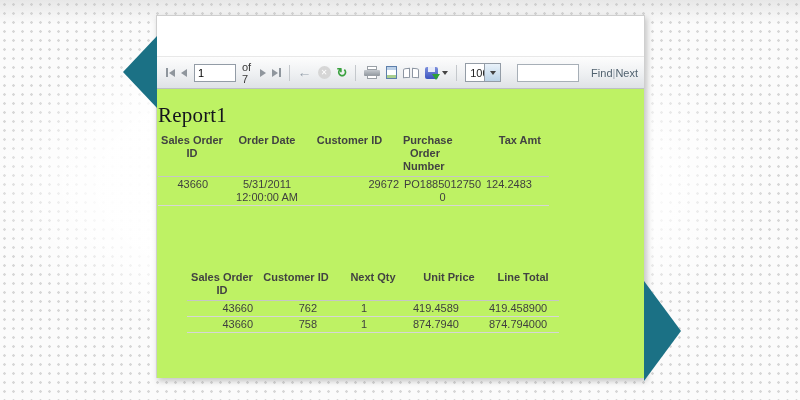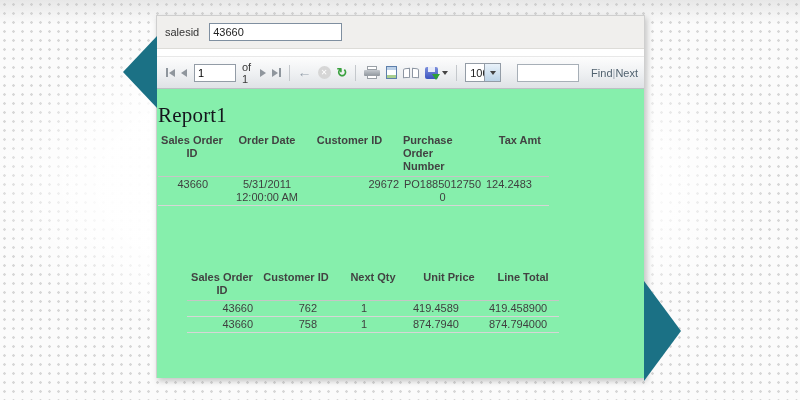--- a/index.html
+++ b/index.html
@@ -92,36 +92,36 @@
   }
   .zoom-select .dd .caret{ margin:0; }
   .find-input{
     width:62px; height:18px; border:1px solid #a7afb7; background:#fff; margin-left:16px;
     font-family:"Liberation Sans", sans-serif; font-size:11px; padding:0 3px;
   }
   .find-links{ display:flex; align-items:center; margin-left:12px; color:#51626f; }
   .find-link{ cursor:default; }
   .link-sep{ color:#9aa4ae; }
   
-  .report-area{ position:absolute; left:0; top:73px; width:100%; height:289px; background:#86efac; overflow:hidden; }
+  .report-area{ position:absolute; left:0; top:73px; width:100%; height:289px; background:#bef264; overflow:hidden; }
   .report-title{ position:absolute; font-family:"Liberation Serif", serif; font-size:21px; color:#14141c; letter-spacing:.2px; }
   #r1-title{ left:1px; top:14px; }
   #r2-title{ left:29px; top:148px; }
   table.rpt{ position:absolute; border-collapse:collapse; table-layout:fixed; font-size:11px; color:#3f3f3f; }
   table.rpt th{ font-weight:bold; vertical-align:top; padding:1px 2px; line-height:13px; color:#424242; }
   table.rpt td{ vertical-align:top; padding:1px 2px; line-height:13px; }
   #r1-table{ left:1px; top:44px; width:391px; }
   #r2-table{ left:30px; top:181px; width:372px; }
   tr.hdr{ border-bottom:1px solid #c6c6c6; }
   tr.datarow{ border-bottom:1px solid #d6d6d6; }
   
   #r1-table th.c0{ text-align:center; }
   #r1-table th.c1{ text-align:center; }
   #r1-table th.c2{ text-align:center; padding-right:12px; }
-  #r1-table th.c3{ text-align:left; padding-right:44px; }
+  #r1-table th.c3{ text-align:right; padding-right:44px; }
   #r1-table th.c4{ text-align:right; padding-right:8px; }
   #r1-table td.c0{ text-align:right; padding-right:18px; }
   #r1-table td.c1{ text-align:center; }
   #r1-table td.c2{ text-align:right; padding-right:2px;margin-top:32px; }
   #r1-table td.c3{ text-align:center; overflow-wrap:anywhere; }
   #r1-table td.c4{ padding-right:0; }
   
   #r2-table th{ text-align:center; }
   #r2-table td{ text-align:right; }
   #r2-table td.c0{ padding-right:4px; }
@@ -132,35 +132,31 @@
   tr.hdr th{ padding-bottom:3px; }
 </style>
 </head>
 <body>
 
 <div class="accent-tri tri-left"></div>
 <div class="accent-tri tri-right"></div>
 
 <div class="panel">
 
-  <div class="param-bar">
-    <span class="param-label">salesid</span>
-    <input class="param-input" type="text" value="43660" style="">
-  </div>
 
   <div class="toolbar">
     <span class="tb-btn">
         <span class="bar-v"></span>
         <span class="tri tri-l"></span>
       </span>
     <span class="tb-btn">
         <span class="tri tri-l"></span>
       </span>
     <input class="page-input" type="text" value="1" style="">
-    <span class="of-label">of 1</span>
+    <span class="of-label">of 7</span>
     <span class="tb-btn">
         <span class="tri tri-r"></span>
       </span>
     <span class="tb-btn">
         <span class="tri tri-r"></span>
         <span class="bar-v"></span>
       </span>
     <span class="tb-sep"></span>
     <span class="tb-btn">
         <span class="glyph back-glyph">←</span>

